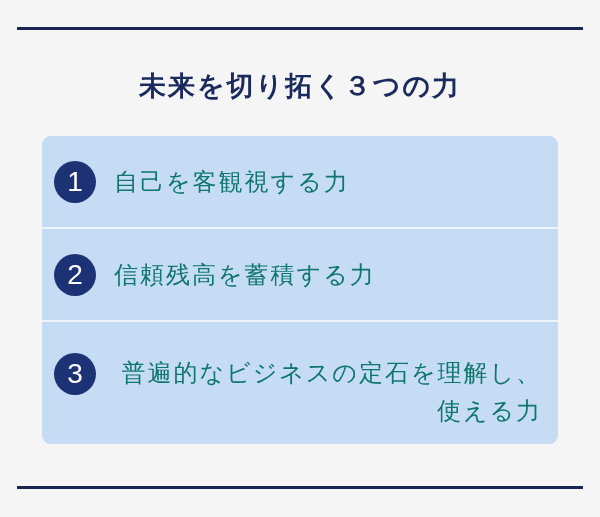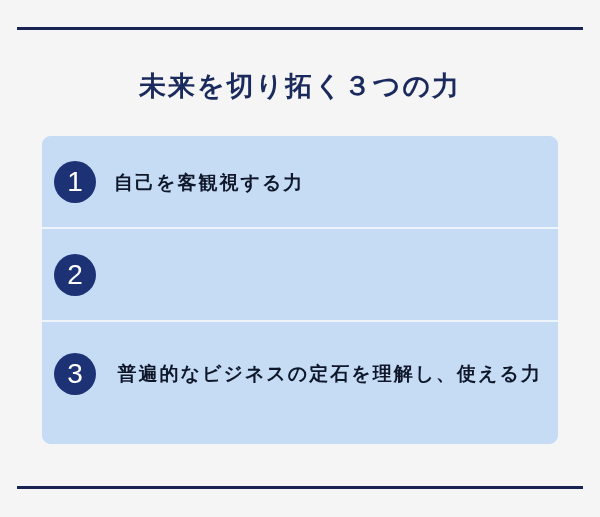--- a/index.html
+++ b/index.html
@@ -76,44 +76,45 @@
       font-size: 28px;
       line-height: 42px;
       text-align: center;
     }
     .row.r1 .badge, .row.r2 .badge { top: 25px; }
     .row.r3 .badge { top: 31px; }
     .label {
       position: absolute;
       left: 72px;
       right: 16px;
-      font-size: 19px;
-      font-weight: bold;
+      font-size: 24px;
+      font-weight: normal;
       letter-spacing: 2px;
       line-height: 38px;
-      color: #0f172a;
+      color: #0f766e;
     }
     .row.r1 .label, .row.r2 .label { top: 27px; }
     .row.r3 .label { top: 32px; text-align: right; }
   </style>
 </head>
 <body>
 
 <div class="rule top"></div>
 
 <h2 class="title">未来を切り拓く３つの力</h2>
 
 <div class="card">
   <div class="row r1">
     <span class="badge">1</span>
     <span class="label">自己を客観視する力</span>
   </div>
   <div class="divider d1"></div>
   <div class="row r2">
     <span class="badge">2</span>
+    <span class="label">信頼残高を蓄積する力</span>
   </div>
   <div class="divider d2"></div>
   <div class="row r3">
     <span class="badge">3</span>
     <span class="label">普遍的なビジネスの定石を理解し、使える力</span>
   </div>
 </div>
 
 <div class="rule bottom"></div>
 

